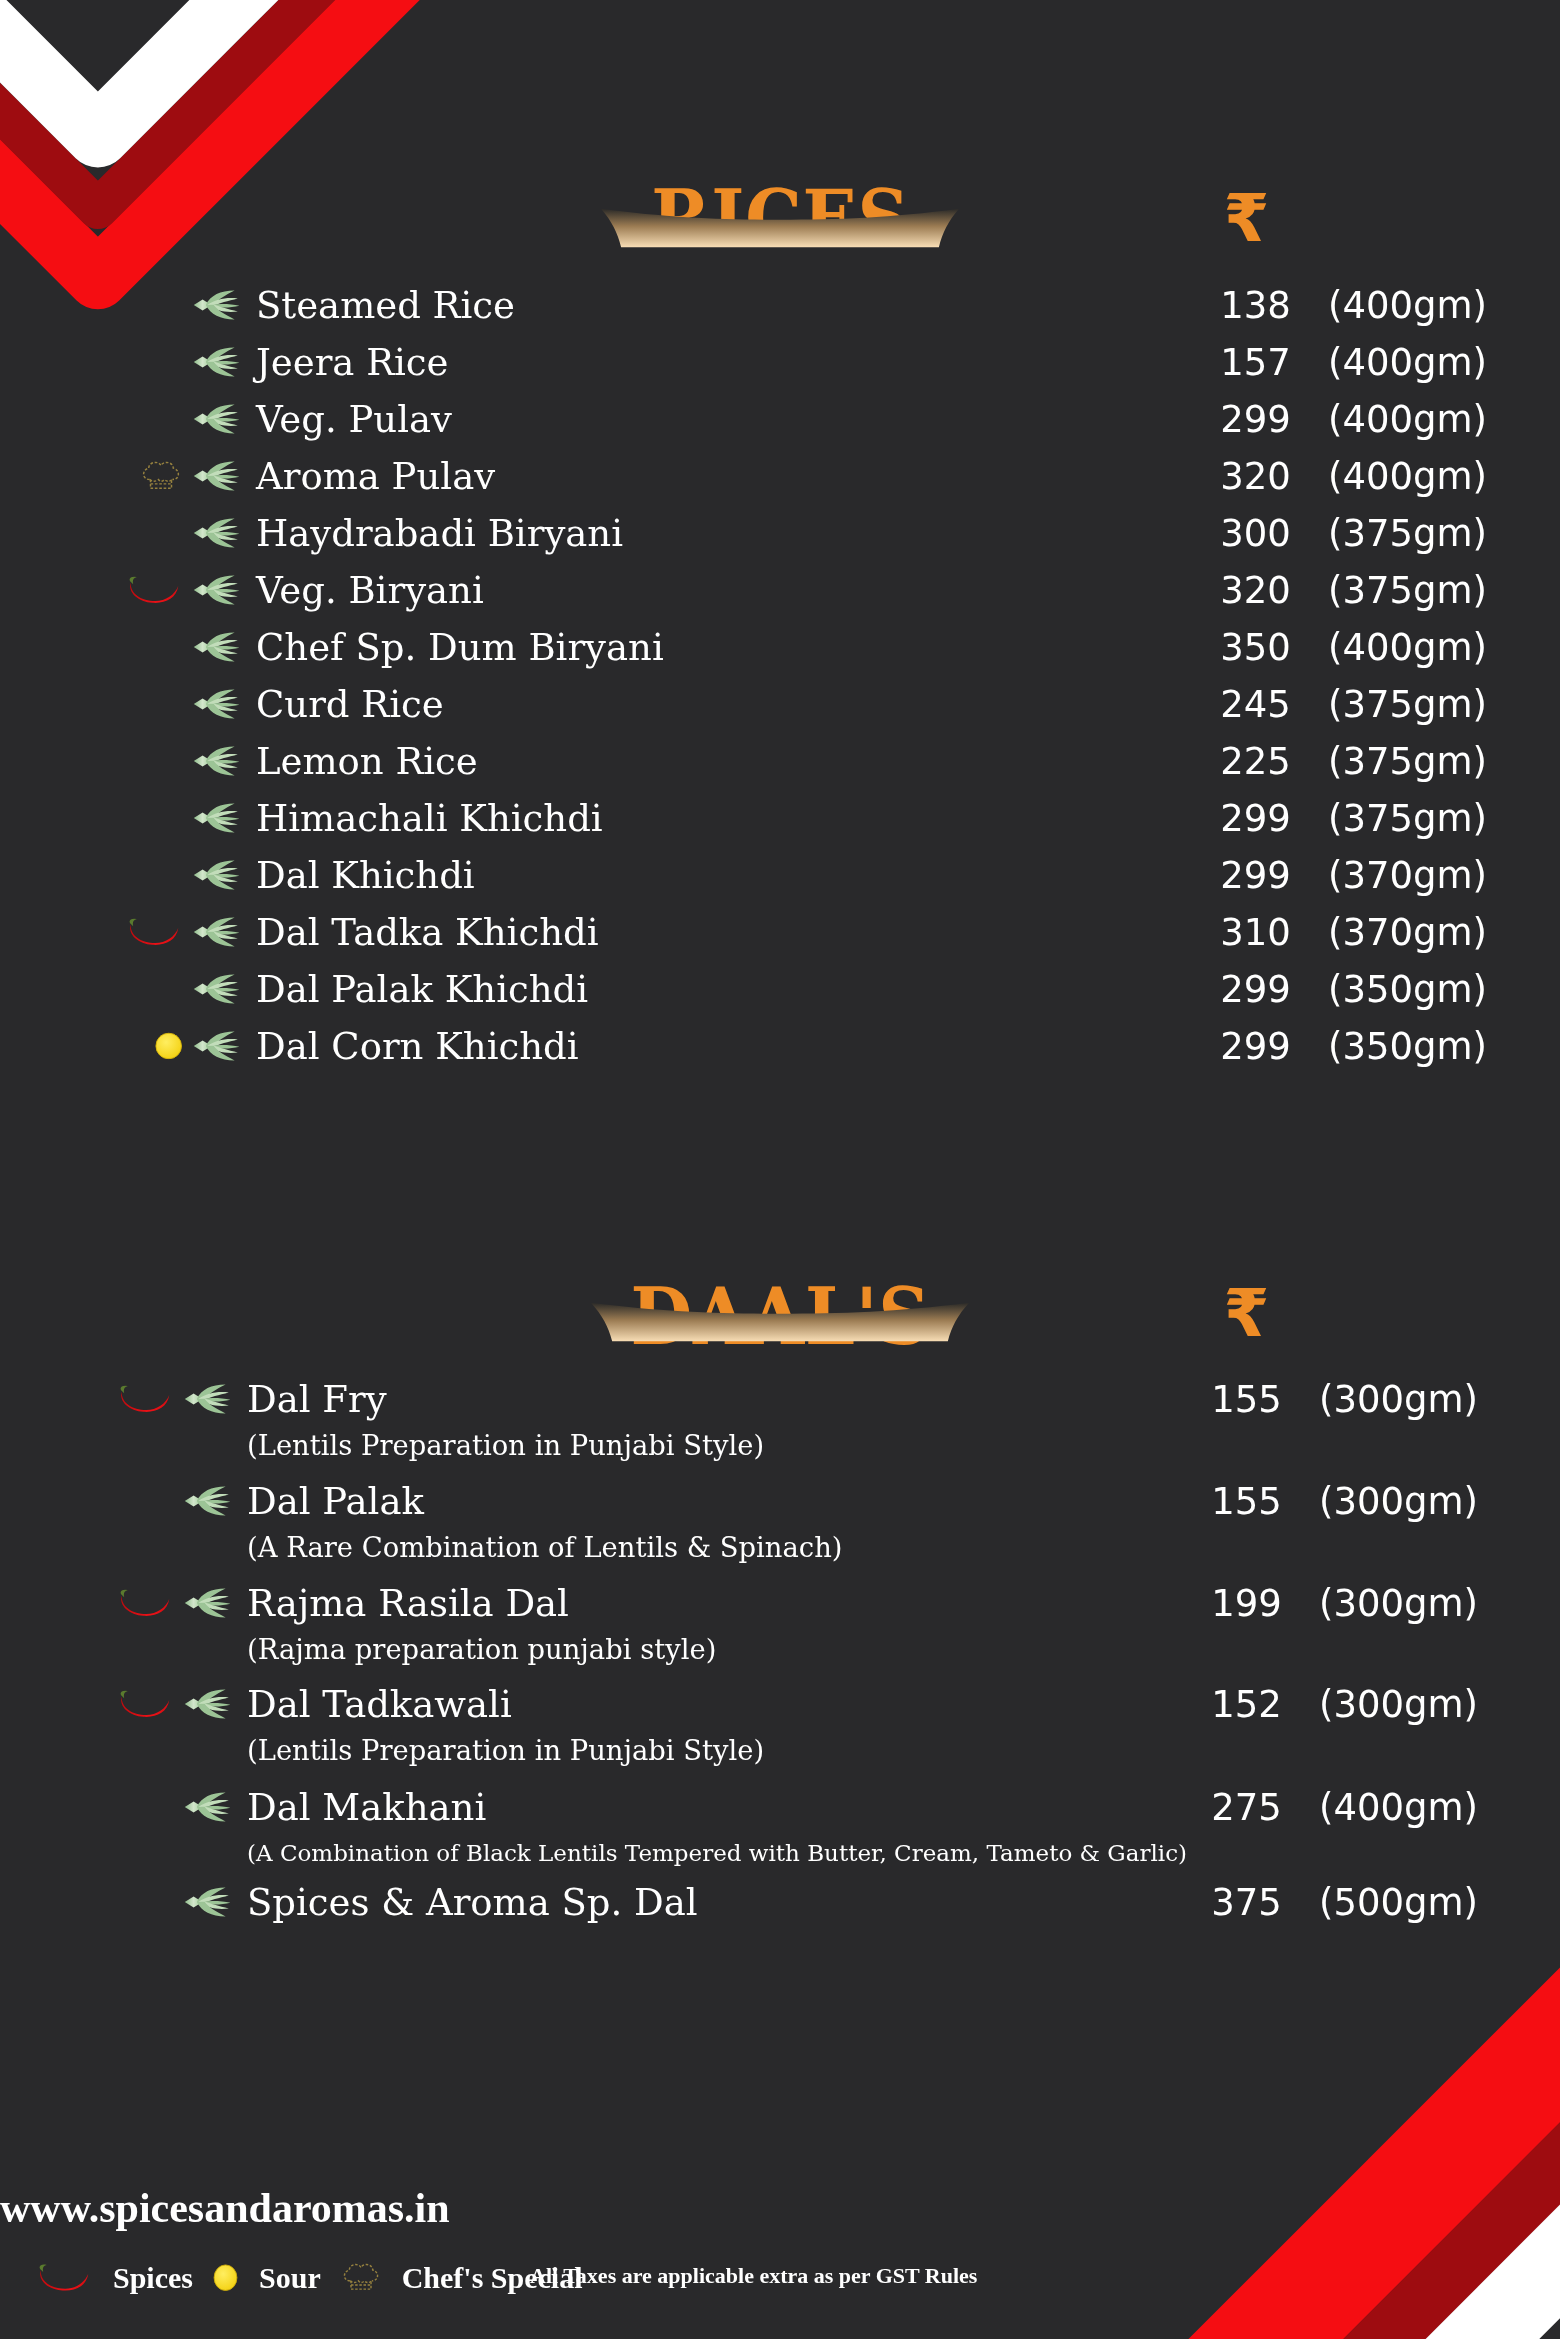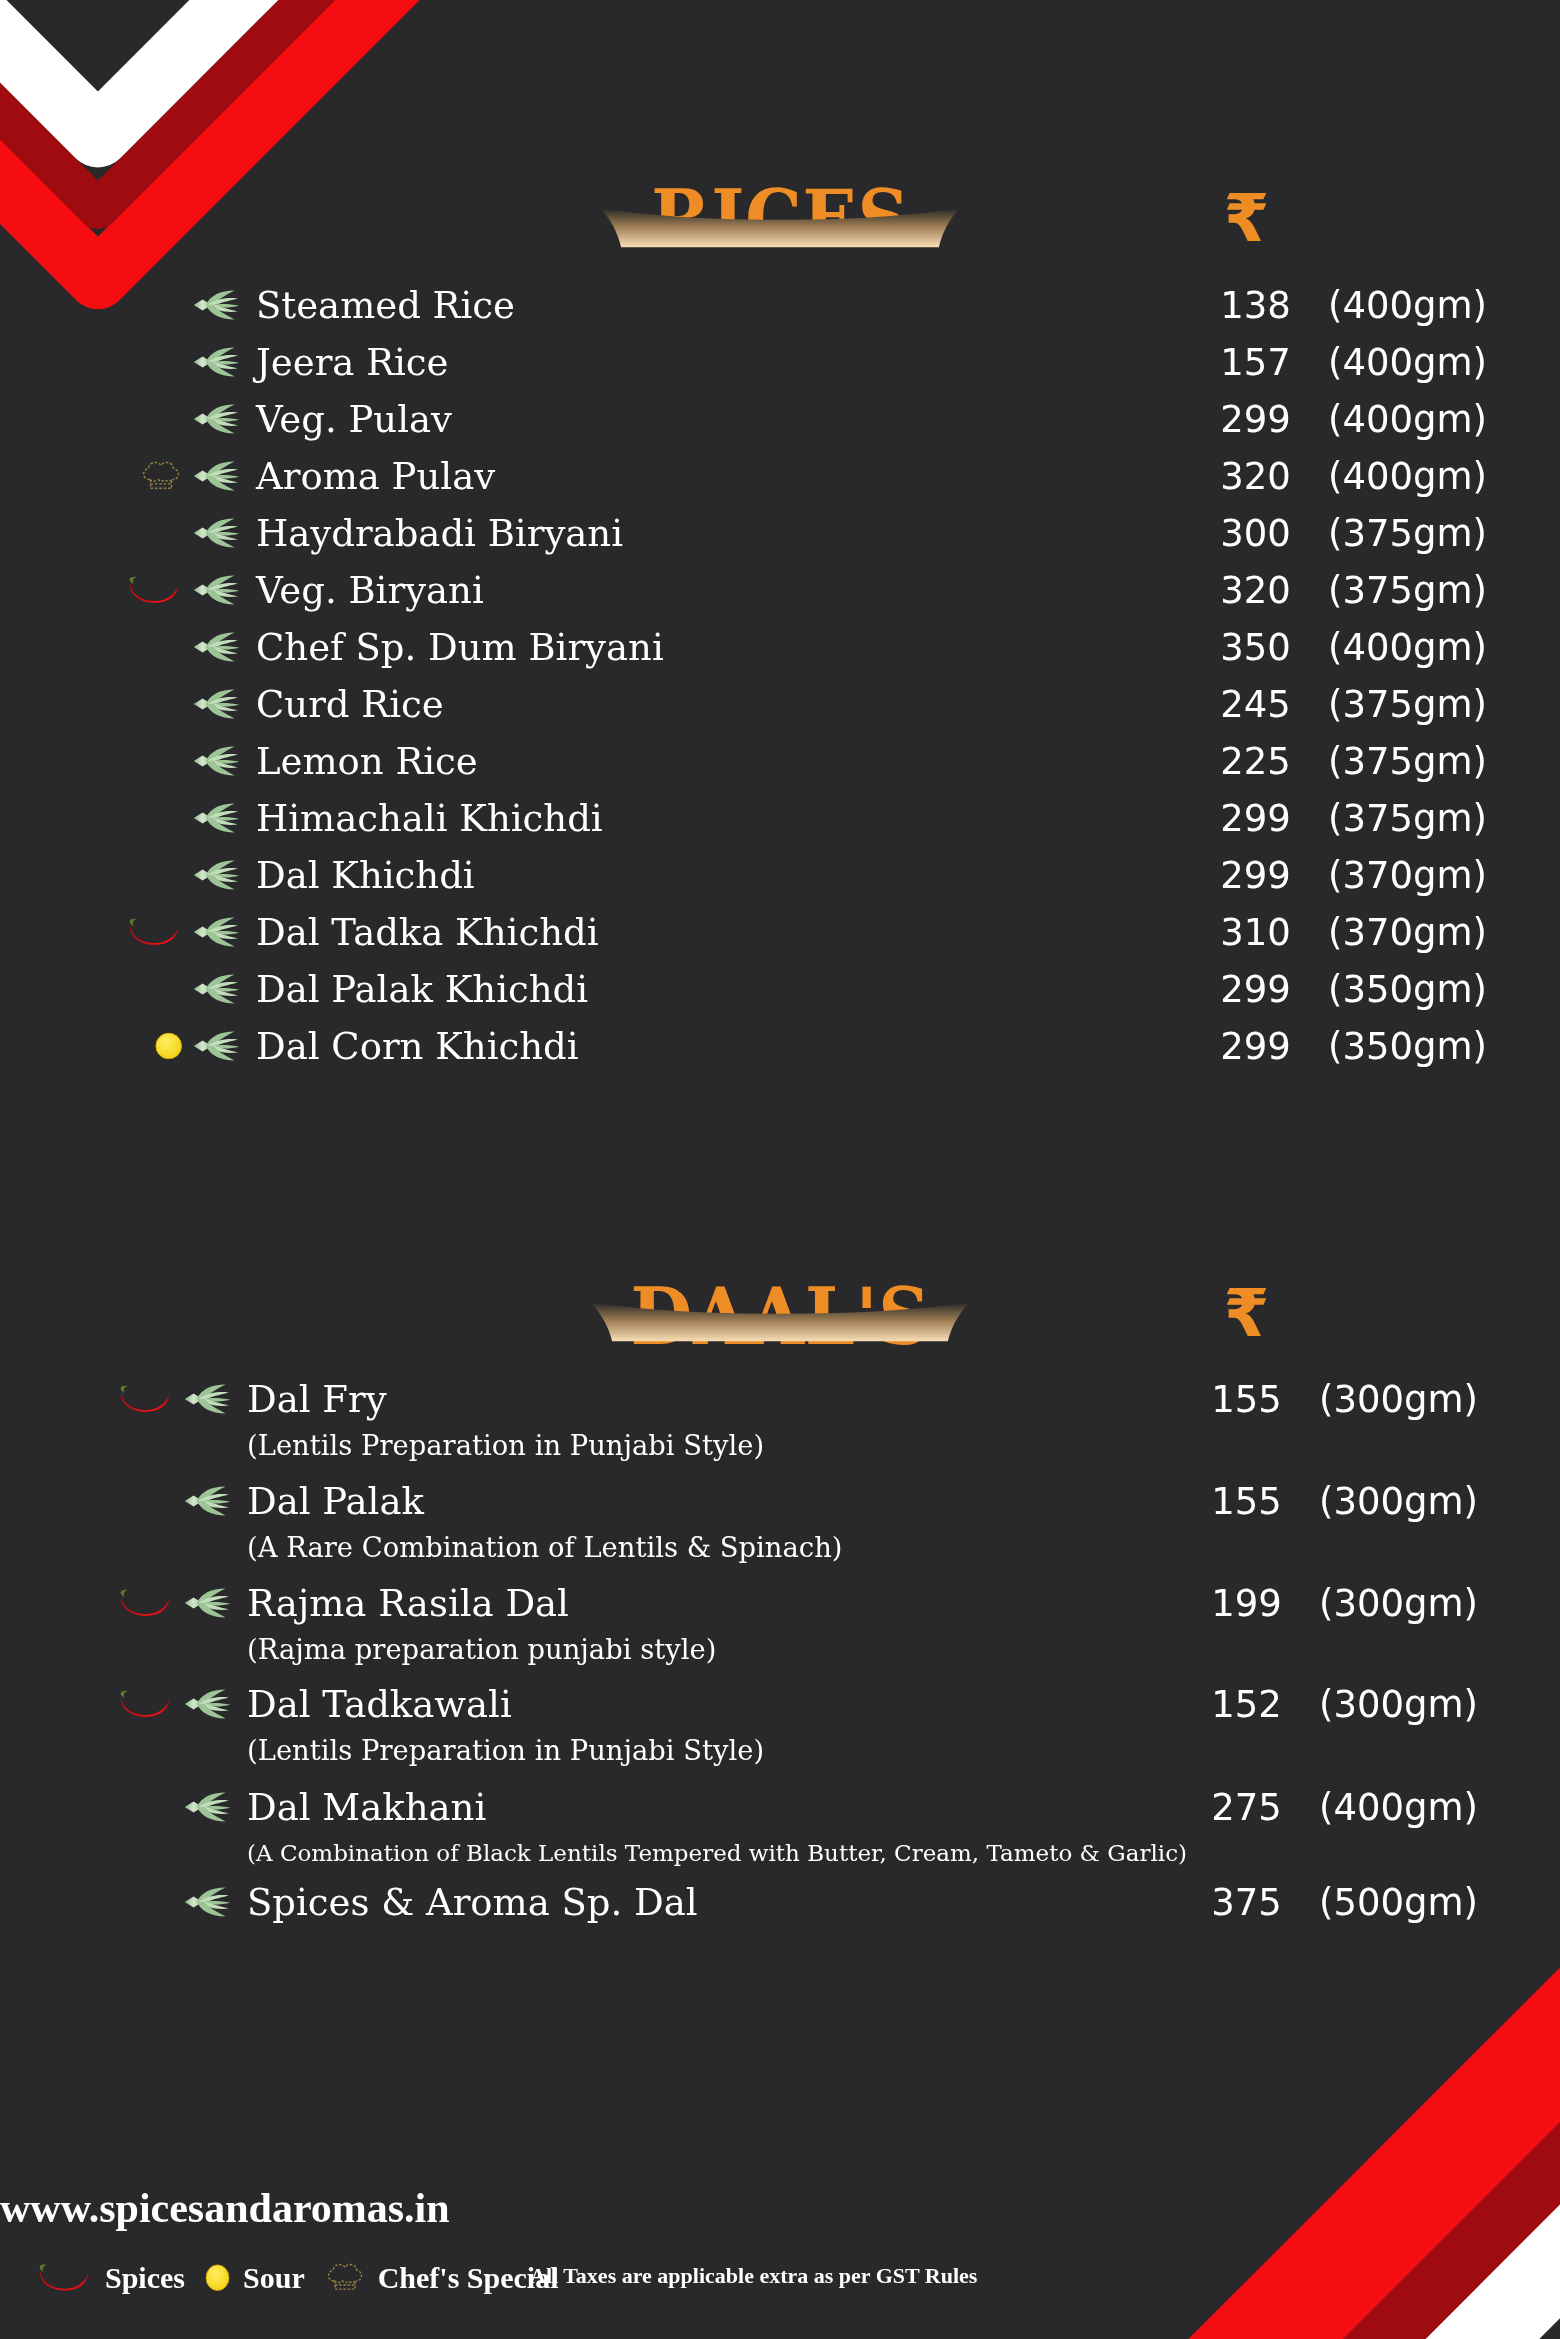--- a/index.html
+++ b/index.html
@@ -89,21 +89,21 @@
     font-family:"Liberation Serif", serif;
     font-weight:bold; font-size:42px; color:#ffffff;
   }
   #legend {
     position:absolute; left:35px; top:2253px; height:49px;
     display:flex; align-items:center;
   }
   .legend-label {
     font-family:"Liberation Serif", serif;
     font-weight:bold; font-size:30px; color:#ffffff;
-    margin-left:13px; white-space:nowrap;
+    margin-left:21px; white-space:nowrap;
   }
   .legend-gap { margin-left:20px; }
   #tax-note {
     position:absolute; left:530px; top:2263px;
     font-family:"Liberation Serif", serif;
     font-weight:bold; font-size:22px; color:#ffffff; white-space:nowrap;
   }
   svg { display:block; }
 </style>
 </head>

